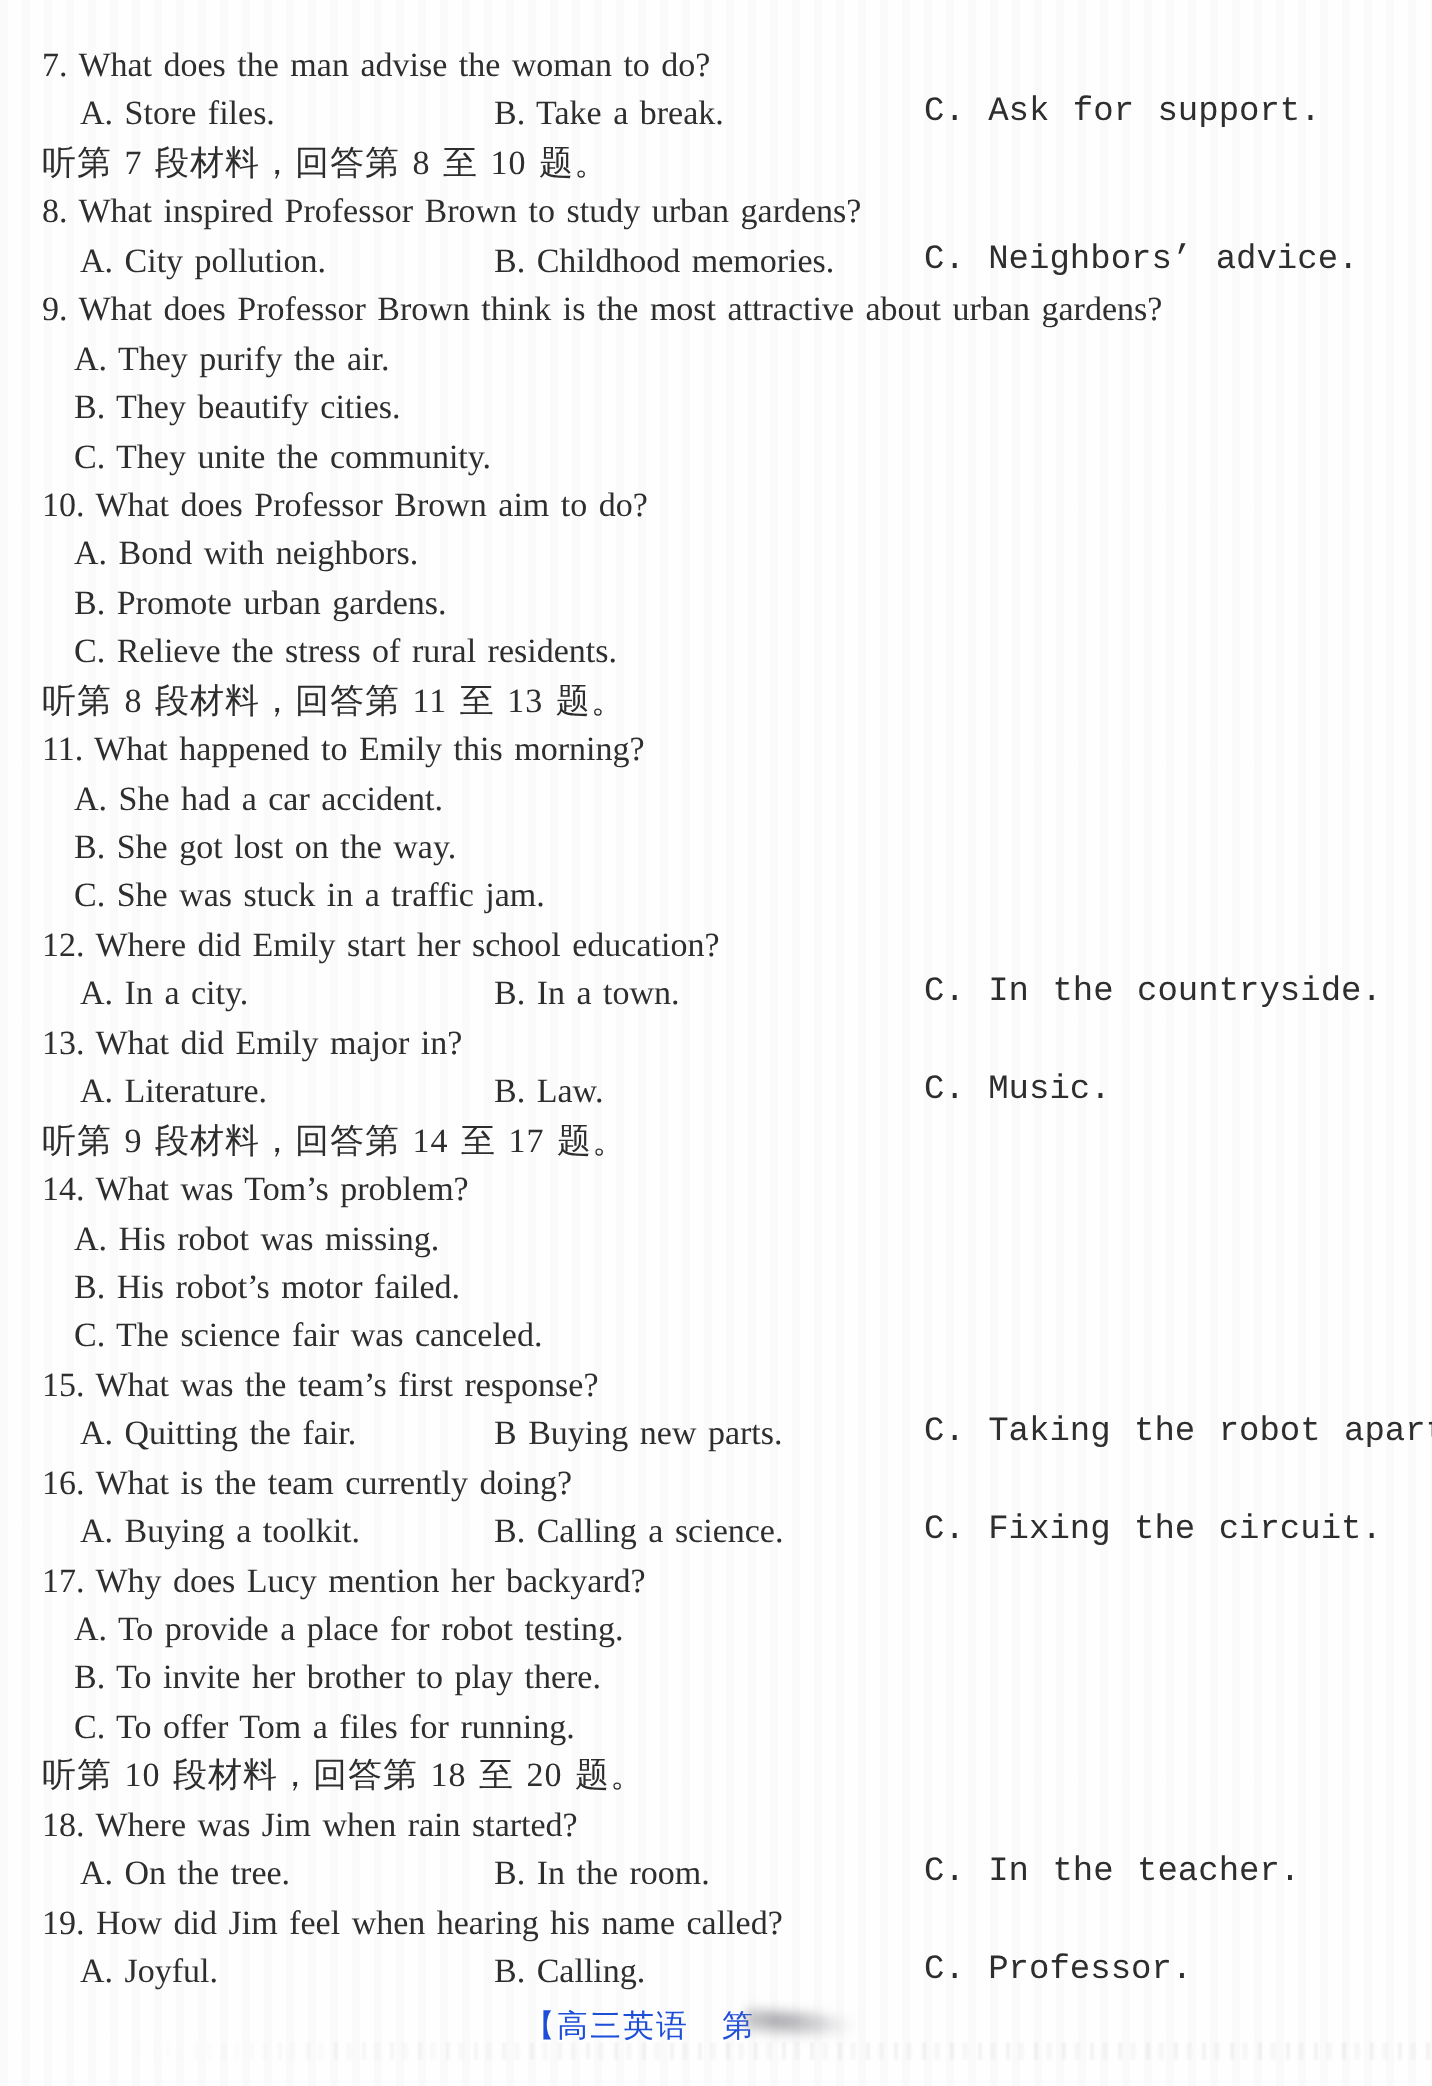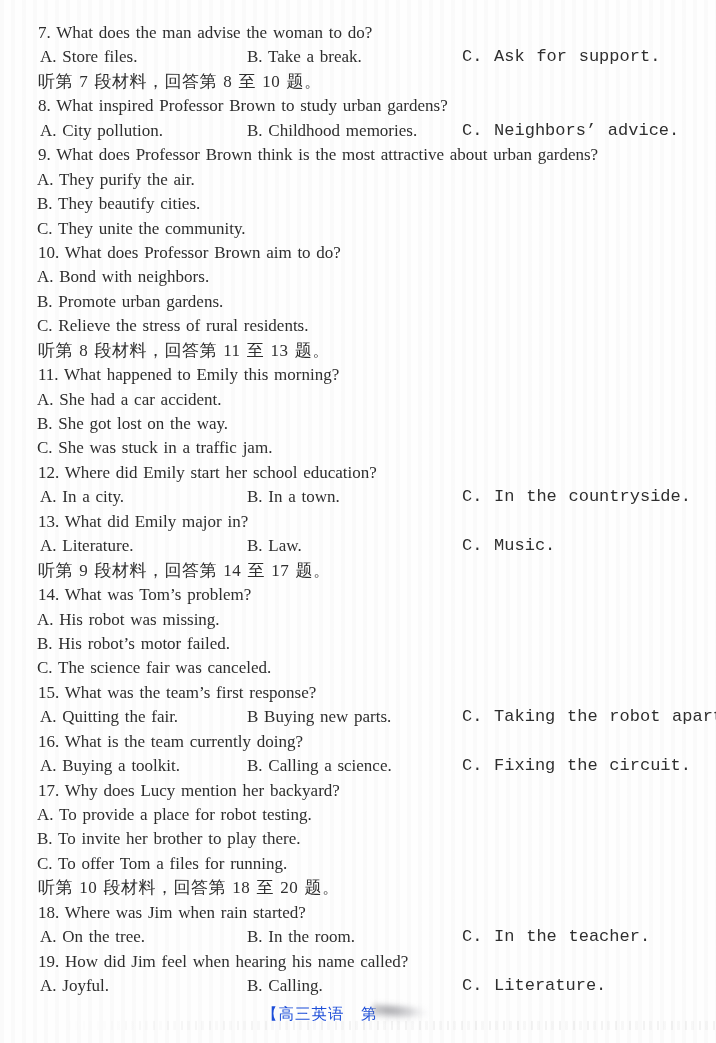--- a/index.html
+++ b/index.html
@@ -16,21 +16,21 @@
   
   .page::before{
     content:"";position:absolute;inset:0;pointer-events:none;
     background:repeating-linear-gradient(90deg,rgba(0,0,0,0.014) 0 4px,transparent 4px 11px);
   }
   .lines{position:absolute;top:21px;left:0;right:0;}
   .line{
     height:24.45px;line-height:24.45px;font-size:17px;
     white-space:nowrap;position:relative;word-spacing:1.5px;
   }
-  .q,.sec{padding-left:38px;}
+  .q,.sec{padding-left:21px;}
   .opt{padding-left:37px;}
   .sec{letter-spacing:0.5px;}
   .col{position:absolute;top:0;}
   .col-a{left:40px;}
   .col-b{left:247px;}
   .col-c{left:462px;font-family:Liberation Mono, monospace;}
   .footer{
     position:absolute;top:1003px;left:0;width:716px;height:22px;
     font-size:15.5px;color:#1d4ed8;line-height:22px;
   }
@@ -117,21 +117,21 @@
       <div class="line q">18. Where was Jim when rain started?</div>
       <div class="line abc">
         <span class="col col-a">A. On the tree.</span>
         <span class="col col-b">B. In the room.</span>
         <span class="col col-c">C. In the teacher.</span>
       </div>
       <div class="line q">19. How did Jim feel when hearing his name called?</div>
       <div class="line abc">
         <span class="col col-a">A. Joyful.</span>
         <span class="col col-b">B. Calling.</span>
-        <span class="col col-c">C. Literature.</span>
+        <span class="col col-c">C. Professor.</span>
       </div>
     </div>
 
   <div class="footer">
     <span class="footer-text">【高三英语　第</span>
     <span class="smudge"></span>
   </div>
 
   <div class="bottom-noise"></div>
 </div>

